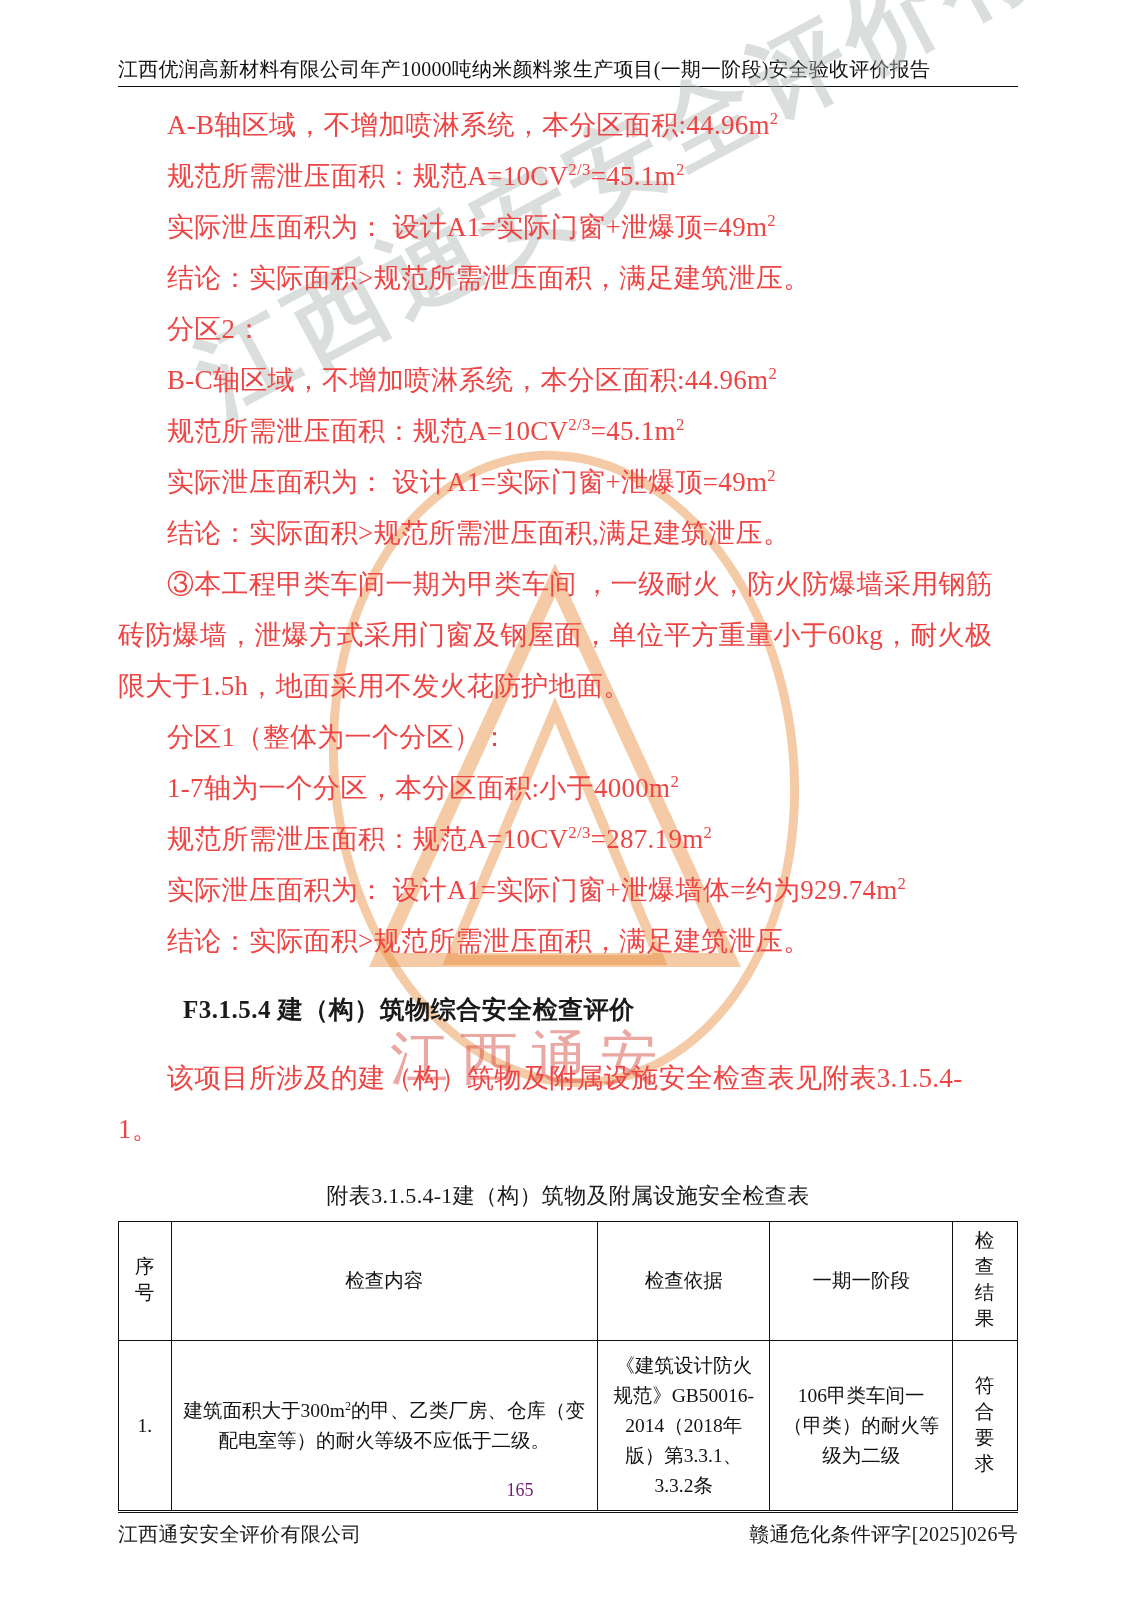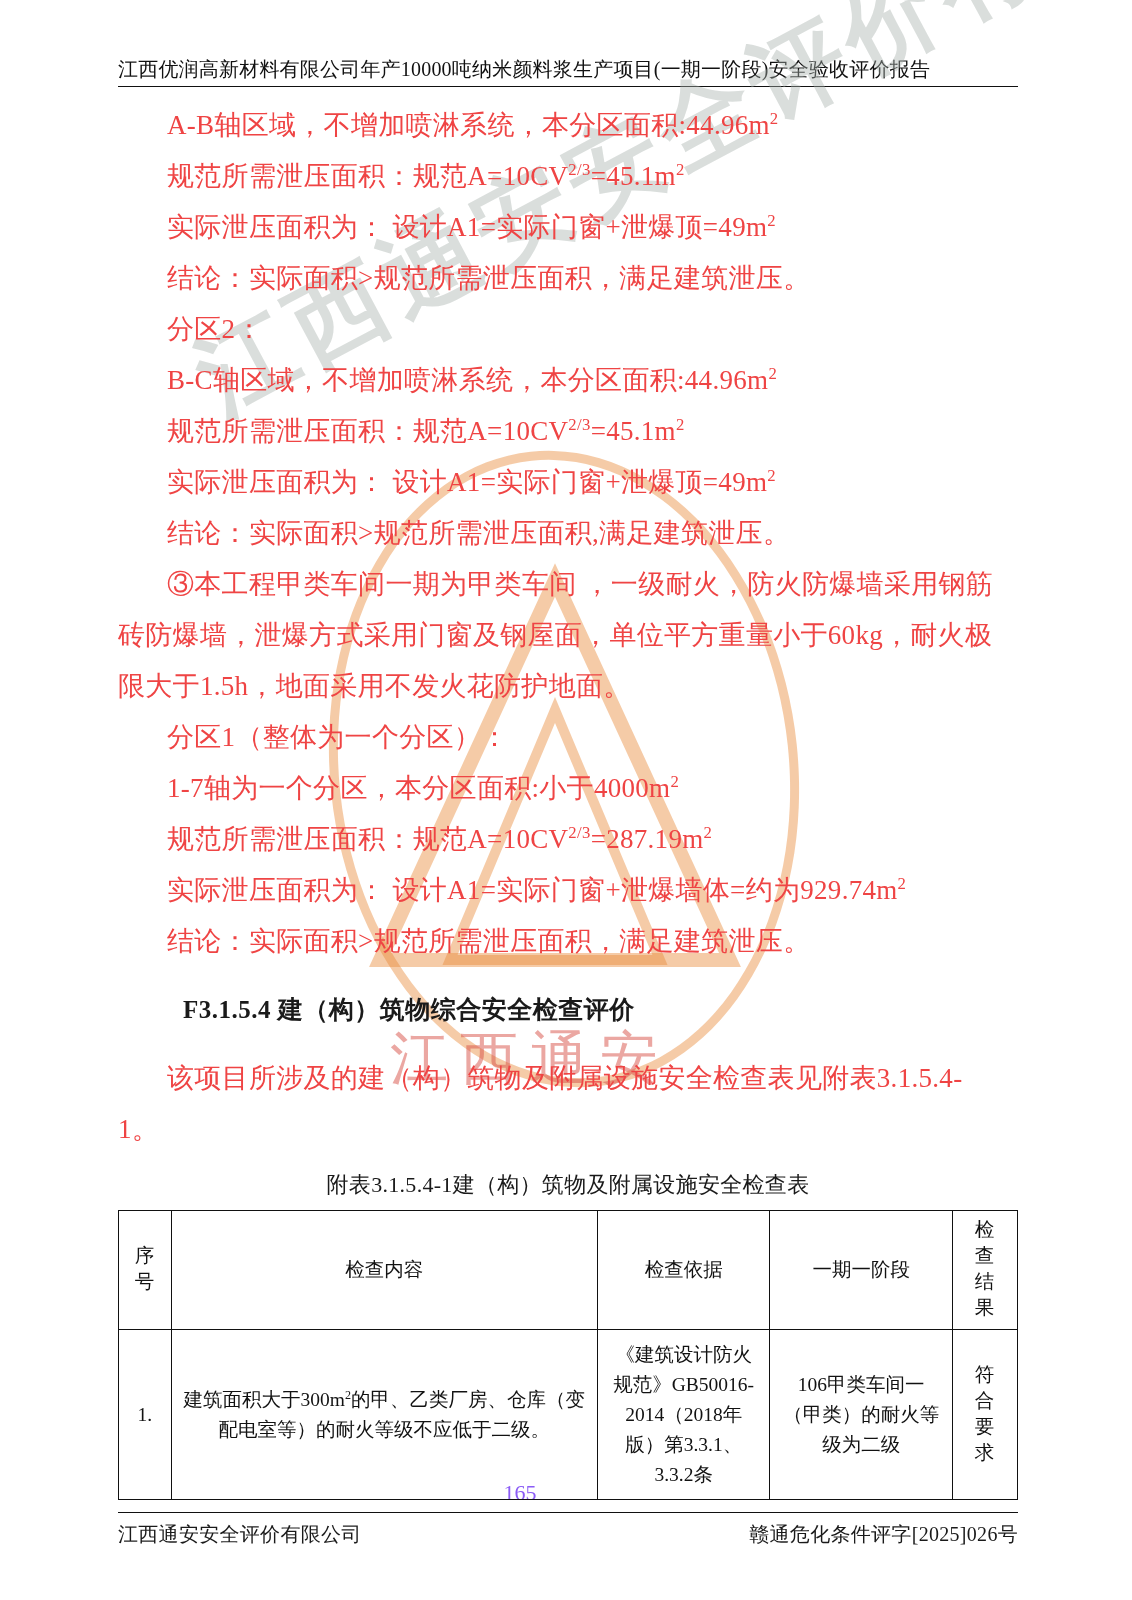--- a/index.html
+++ b/index.html
@@ -117,21 +117,21 @@
     font-size: 25px;
     line-height: 54px;
     font-weight: 700;
     text-indent: 49px;
     letter-spacing: 0.5px;
   }
   sup { font-size: 0.62em; vertical-align: super; line-height: 0; }
 
   
   .table-caption {
-    margin-top: 13px;
+    margin-top: 24px;
     text-align: center;
     font-size: 22px;
     line-height: 34px;
     letter-spacing: 0.3px;
   }
 
   
   table.checktable {
     margin-top: 8px;
     border-collapse: collapse;
@@ -166,22 +166,22 @@
     line-height: 26px;
     letter-spacing: 1px;
   }
 
   
   .page-number {
     position: absolute;
     left: 0; top: 1480px;
     width: 1040px;
     text-align: center;
-    font-size: 22px;
-    color: #8b5cf6;
+    font-size: 18px;
+    color: #701a75;
   }
   .footer-rule {
     position: absolute;
     left: 118px;
     top: 1512px;
     width: 900px;
     border-bottom: 1.4px solid #111;
   }
   .footer {
     position: absolute;

